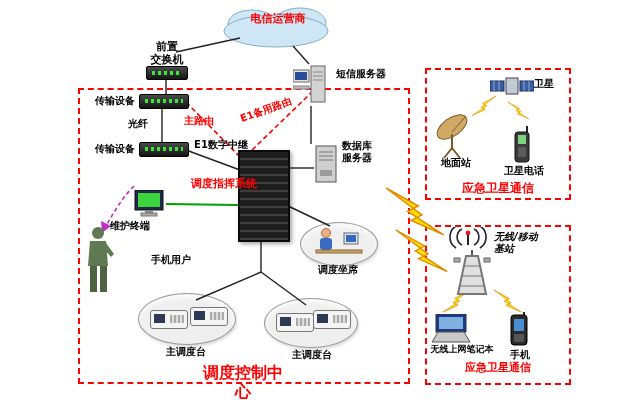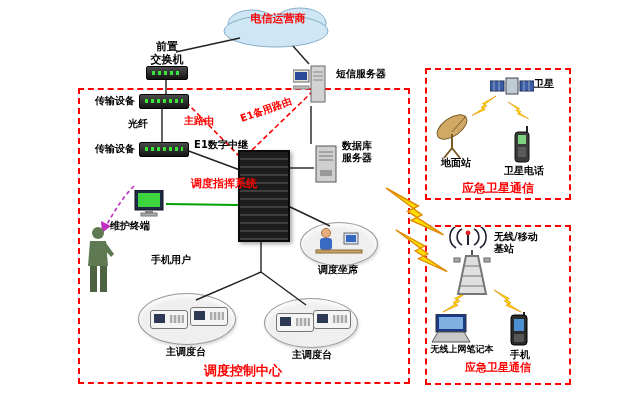--- a/index.html
+++ b/index.html
@@ -225,24 +225,24 @@
   <div class="lbl" style="left:189px;top:139px;width:64px;">E1数字中继</div>
   <div class="lbl red" style="left:176px;top:177px;width:96px;font-size:11px;z-index:5;">调度指挥系统</div>
   <div class="lbl" style="left:336px;top:68px;width:62px;text-align:left;">短信服务器</div>
   <div class="lbl" style="left:342px;top:140px;width:48px;text-align:left;">数据库
 服务器</div>
   <div class="lbl" style="left:104px;top:220px;width:52px;">维护终端</div>
   <div class="lbl" style="left:102px;top:254px;width:56px;text-align:right;margin-left:33px;">手机用户</div>
   <div class="lbl" style="left:314px;top:264px;width:48px;">调度坐席</div>
   <div class="lbl" style="left:160px;top:346px;width:52px;">主调度台</div>
   <div class="lbl" style="left:286px;top:349px;width:52px;">主调度台</div>
-  <div class="lbl red" style="left:200px;top:363px;width:86px;font-size:13px;font-family:Liberation Serif, serif;">调度控制中心</div>
+  <div class="lbl red" style="left:200px;top:363px;width:86px;font-size:16px;font-family:Liberation Serif, serif;">调度控制中心</div>
   <div class="lbl" style="left:534px;top:78px;width:26px;text-align:left;">卫星</div>
   <div class="lbl" style="left:436px;top:157px;width:40px;">地面站</div>
   <div class="lbl" style="left:500px;top:165px;width:48px;">卫星电话</div>
   <div class="lbl red" style="left:448px;top:181px;width:100px;font-size:12px;">应急卫星通信</div>
-  <div class="lbl" style="left:494px;top:231px;width:64px;text-align:left;">无线/移动
+  <div class="lbl" style="left:494px;top:231px;width:64px;text-align:left;font-style:italic;">无线/移动
 基站</div>
   <div class="lbl" style="left:420px;top:344px;width:84px;font-size:9px;">无线上网笔记本</div>
   <div class="lbl" style="left:506px;top:349px;width:28px;">手机</div>
   <div class="lbl red" style="left:450px;top:361px;width:96px;font-size:11px;">应急卫星通信</div>
 
 </div>
 
 </body></html>

